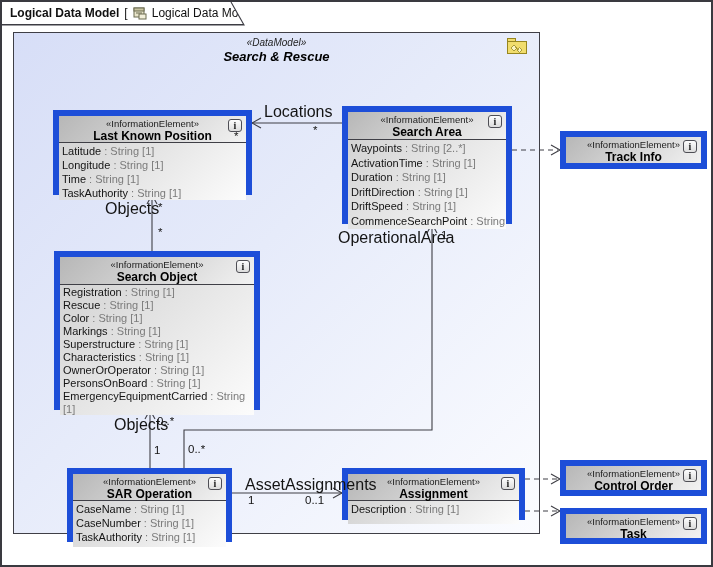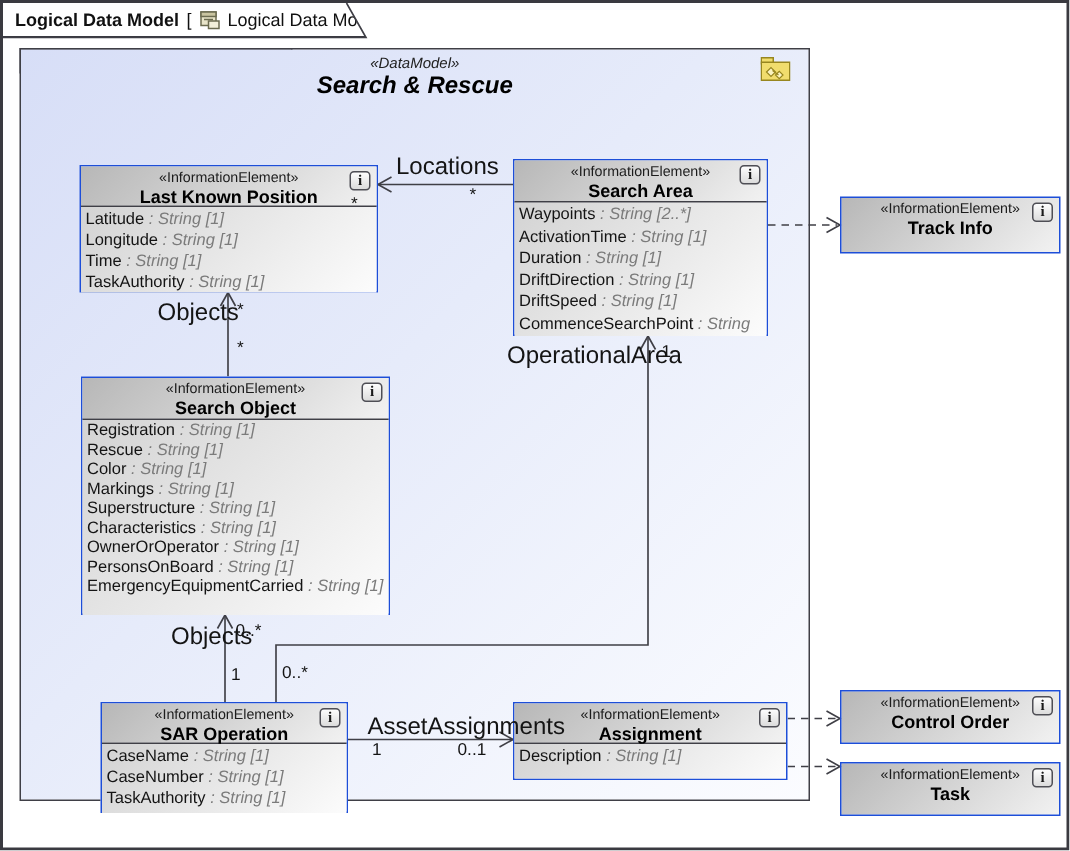--- a/index.html
+++ b/index.html
@@ -25,25 +25,25 @@
     border:1px solid #3f3f46;
   }
   .pkg-body {
     position:absolute; left:11px; top:30px; width:527px; height:502px;
     background:linear-gradient(135deg,#d7def7 0%,#e6ebfa 45%,#fbfcff 100%);
     border:1px solid #3f3f46;
     font-style:italic;
   }
   .pkg-head { text-align:center; padding-top:4px; }
   .pkg-stereo { font-size:10px; color:#222; }
-  .pkg-name { font-size:16px; font-weight:bold; color:#000; margin-top:1px;text-align:center; }
+  .pkg-name { font-size:13px; font-weight:bold; color:#000; margin-top:1px;text-align:center; }
   .pkg-icon { position:absolute; right:12px; top:5px; }
   
   .uml-class {
-    position:absolute; border:1px solid #1d4ed8; background:#fff;
+    position:absolute; border:6px solid #1d4ed8; background:#fff;
   }
   .cls-header {
     position:relative; text-align:center;
     background:linear-gradient(135deg,#b7b7b7,#f2f2f2);
     border-bottom:1px solid #3f3f46; padding-top:2px;
   }
   .cls-header.noline { border-bottom:none; }
   .stereo { font-size:9.5px; color:#1c1c1c; line-height:11px; }
   .cls-name { font-size:12px; font-weight:bold; color:#000; line-height:14px; }
   .i-badge {
@@ -52,21 +52,21 @@
     background:linear-gradient(180deg,#fdfdfd,#dcdcdc);
     font-size:10px; font-weight:bold; color:#1a1a1a;
     display:flex; align-items:center; justify-content:center;
     font-family:"Liberation Serif", serif;
   }
   .cls-attrs {
     background:linear-gradient(135deg,#d3d3d3,#fcfcfc);
     padding:1px 0 0 3px; font-size:11px; overflow:hidden;
   }
   .an { color:#141414; }
-  .at { color:#7b7b7b;font-style:italic; }
+  .at { color:#7b7b7b; }
   
   .wire-label { position:absolute; font-size:16px; color:#141414; white-space:nowrap; }
   .mult { position:absolute; font-size:11.5px; color:#141414; white-space:nowrap; }
   svg.wires { position:absolute; left:0; top:0; pointer-events:none; }
   svg.wires path { stroke:#3f3f46; stroke-width:1.1; fill:none; }
   svg.wires path.dash { stroke-dasharray:5 4; }
 </style>
 </head>
 <body>
 

